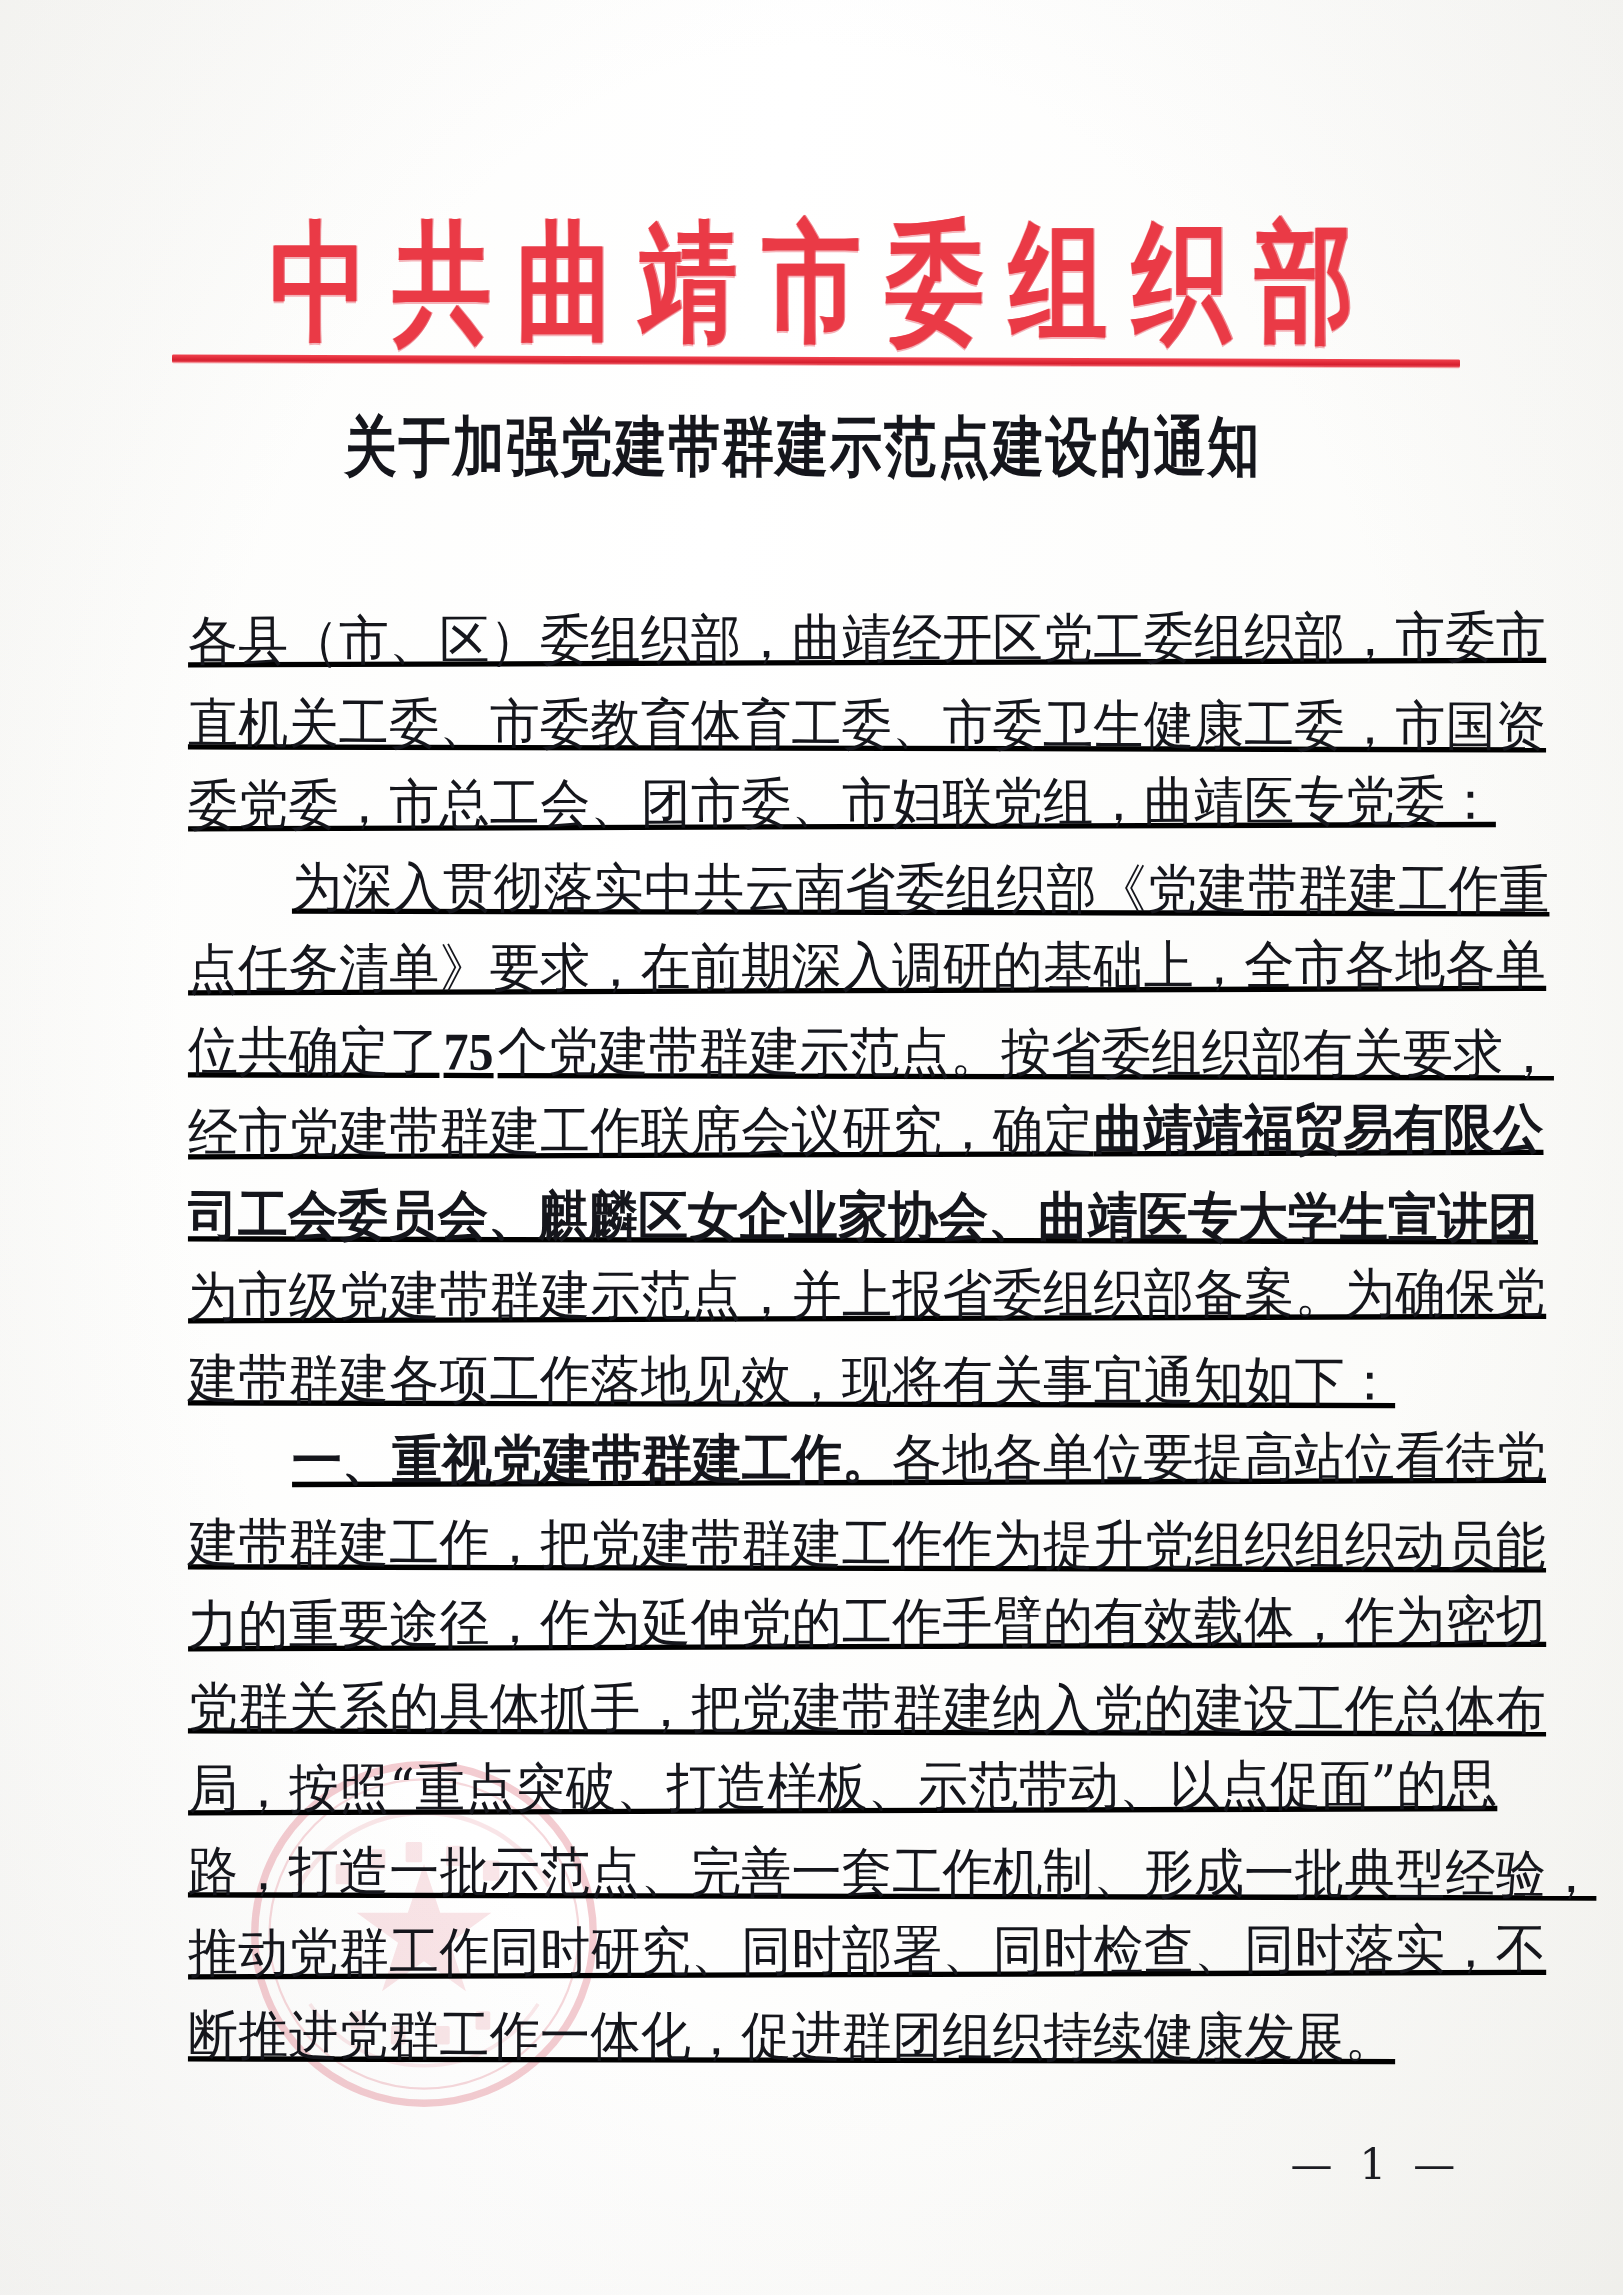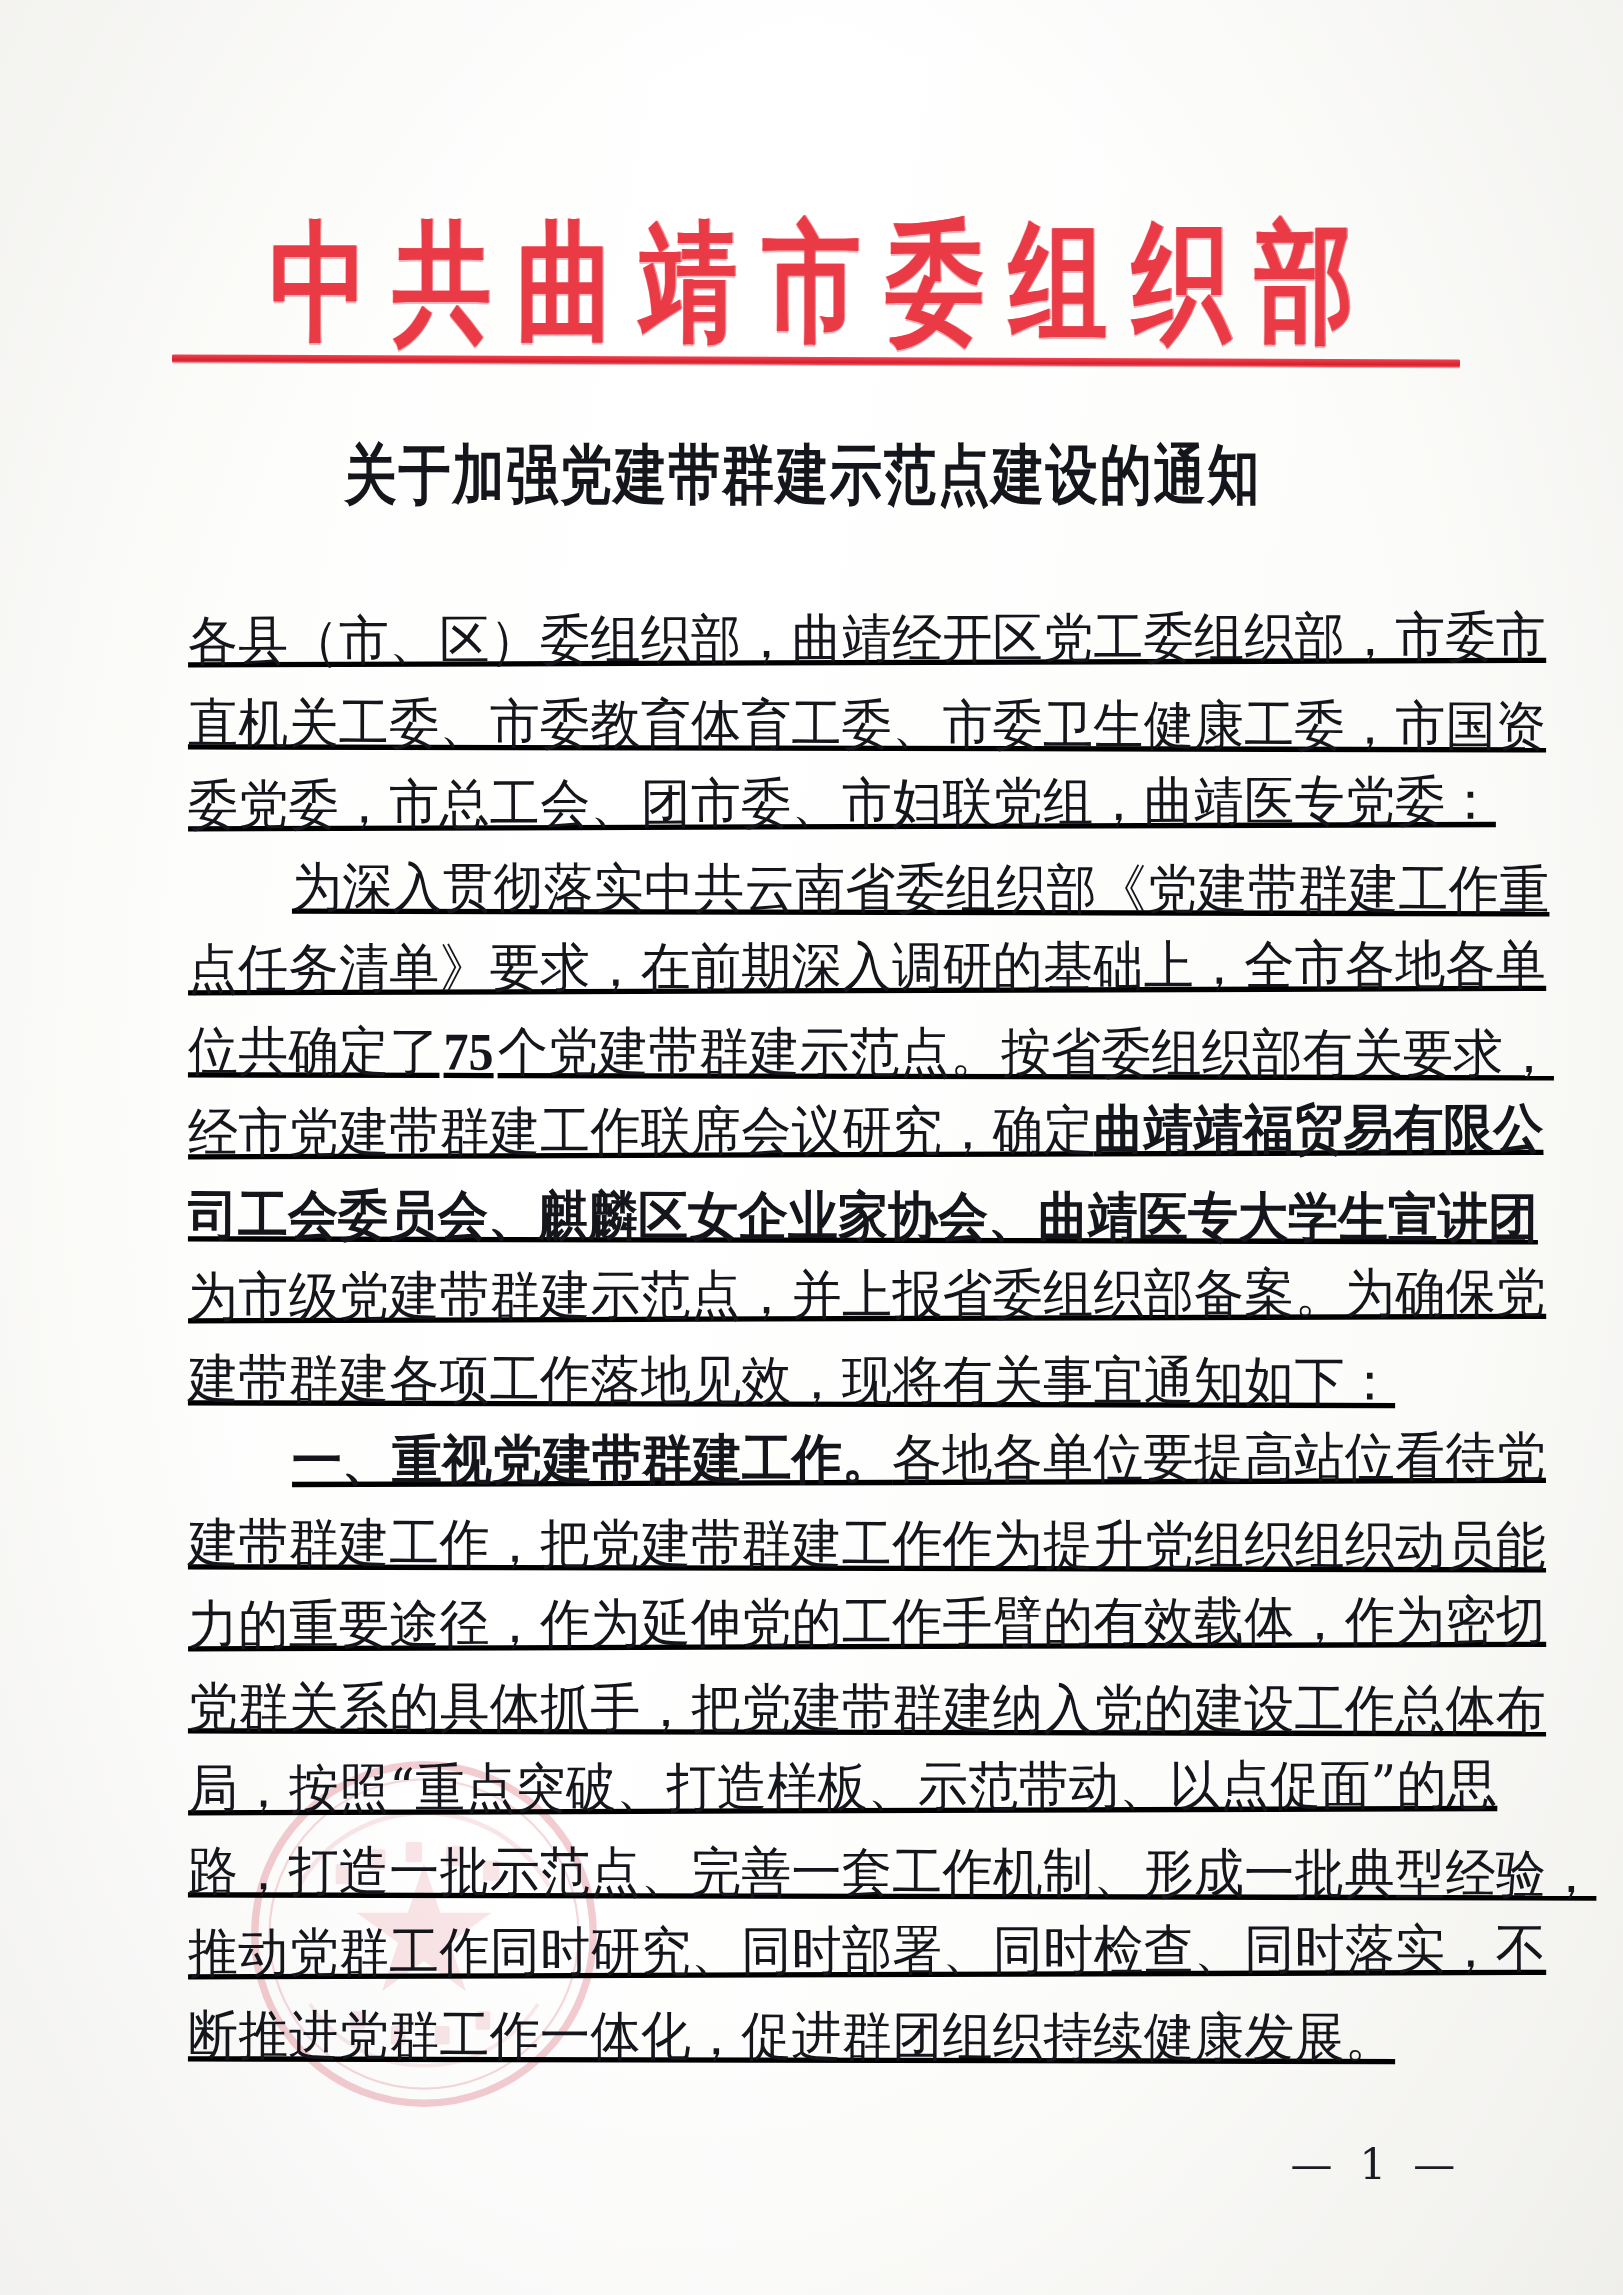--- a/index.html
+++ b/index.html
@@ -69,21 +69,20 @@
   }
 
   
   .doc-title {
     position: absolute;
     top: 412px;
     left: 0;
     width: 1606px;
     text-align: center;
     z-index: 4;
-    margin-top: 28px;
   }
   .doc-title span {
     display: inline-block;
     font-family: "DejaVu Serif", "Liberation Serif", serif;
     font-weight: 700;
     font-size: 56px;
     line-height: 1.05;
     color: #15161c;
     letter-spacing: 2px;
     white-space: nowrap;

